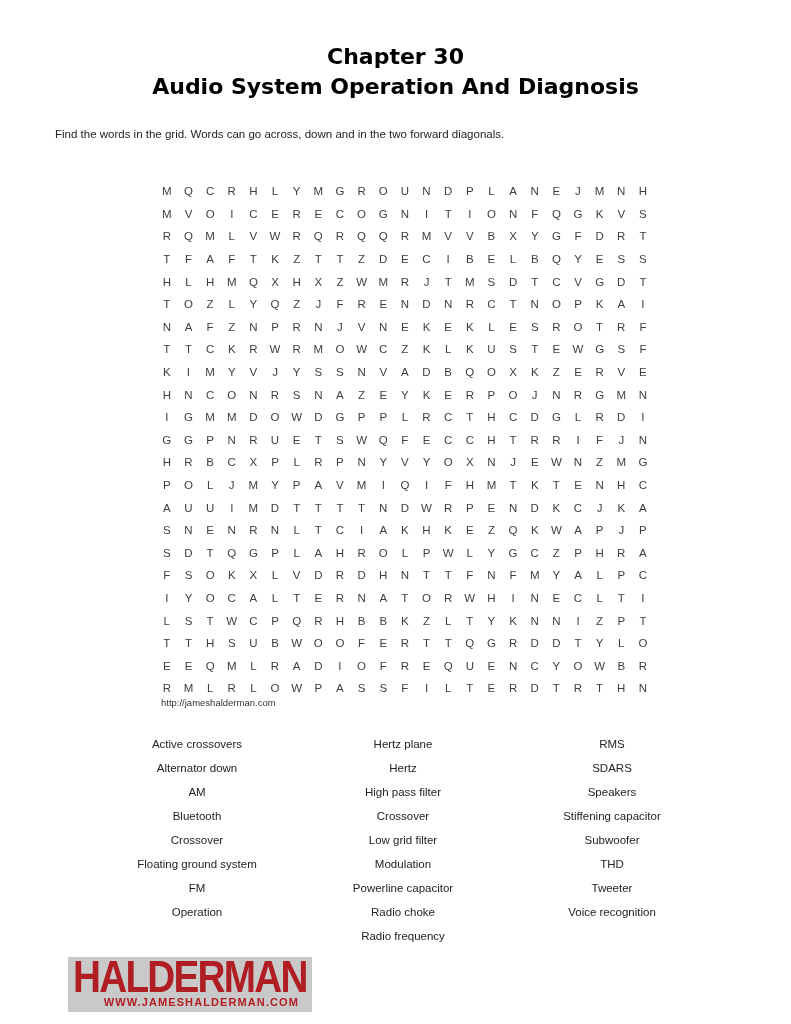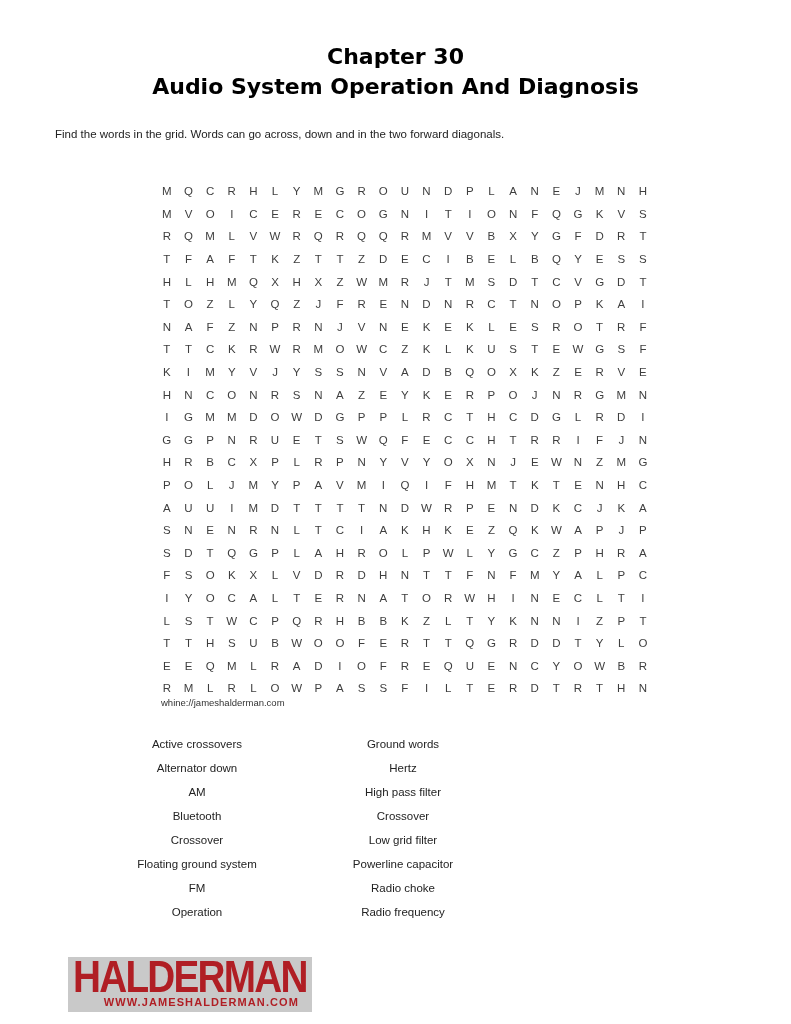--- a/index.html
+++ b/index.html
@@ -673,41 +673,52 @@
       <span class="grid-cell" style="color: rgb(62, 62, 62);">R</span>
       <span class="grid-cell" style="color: rgb(62, 62, 62);">D</span>
       <span class="grid-cell" style="color: rgb(62, 62, 62);">T</span>
       <span class="grid-cell" style="color: rgb(62, 62, 62);">R</span>
       <span class="grid-cell" style="color: rgb(62, 62, 62);">T</span>
       <span class="grid-cell" style="color: rgb(62, 62, 62);">H</span>
       <span class="grid-cell" style="color: rgb(62, 62, 62);">N</span>
     </div>
   </div>
 
-<div class="source-url">whine://jameshalderman.com</div>
+<div class="source-url">http://jameshalderman.com</div>
 
 <div class="word-columns">
   <div class="word-column c1">
       <div class="word-item">Active crossovers</div>
       <div class="word-item">Alternator down</div>
       <div class="word-item">AM</div>
       <div class="word-item">Bluetooth</div>
       <div class="word-item">Crossover</div>
       <div class="word-item">Floating ground system</div>
       <div class="word-item">FM</div>
       <div class="word-item">Operation</div>
     </div>
   <div class="word-column c2">
-      <div class="word-item">Ground words</div>
+      <div class="word-item">Hertz plane</div>
       <div class="word-item">Hertz</div>
       <div class="word-item">High pass filter</div>
       <div class="word-item">Crossover</div>
       <div class="word-item">Low grid filter</div>
+      <div class="word-item">Modulation</div>
       <div class="word-item">Powerline capacitor</div>
       <div class="word-item">Radio choke</div>
       <div class="word-item">Radio frequency</div>
+    </div>
+  <div class="word-column c3">
+      <div class="word-item">RMS</div>
+      <div class="word-item">SDARS</div>
+      <div class="word-item">Speakers</div>
+      <div class="word-item">Stiffening capacitor</div>
+      <div class="word-item">Subwoofer</div>
+      <div class="word-item">THD</div>
+      <div class="word-item">Tweeter</div>
+      <div class="word-item">Voice recognition</div>
     </div>
 </div>
 
 <div class="logo" style="background: rgb(201, 201, 201);">
   <div class="logo-name" style="color: rgb(176, 30, 36);">HALDERMAN</div>
   <div class="logo-site" style="color: rgb(176, 30, 36);">WWW.JAMESHALDERMAN.COM</div>
 </div>
 
 </body></html>

